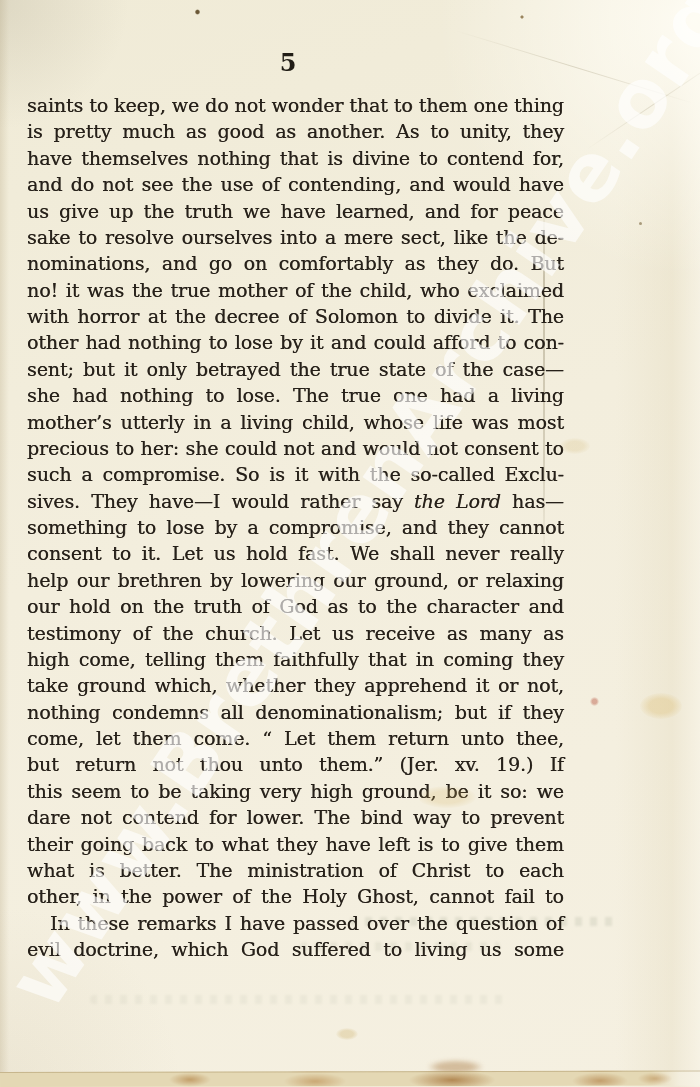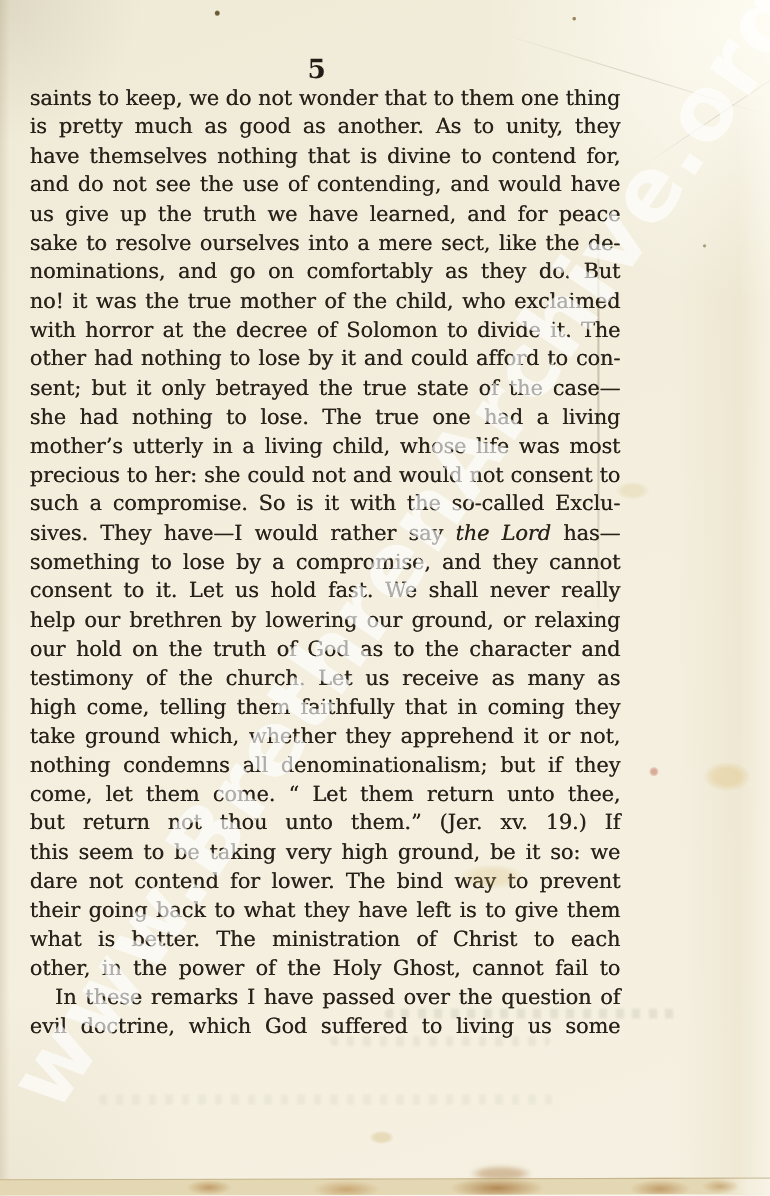--- a/index.html
+++ b/index.html
@@ -16,21 +16,21 @@
       linear-gradient(90deg, rgba(0,0,0,0) 88%, rgba(225,215,185,0.30) 96%, rgba(248,244,231,0.55) 100%),
       linear-gradient(160deg, #f0ebd7 0%, #f3eedd 45%, #f5f0e1 100%);
   }
 
   
   .page-number {
     position:absolute; top:48px; left:0; width:576px; text-align:center;
     font-size:24px; font-weight:bold; color:#211d16; z-index:2;
   }
   .text-block {
-    position:absolute; left:27px; top:78px; width:537px; z-index:2;
+    position:absolute; left:27px; top:94px; width:537px; z-index:2;
     font-size:19px; letter-spacing:-0.1px; color:#262019;
     text-shadow:0.3px 0 0 rgba(38,32,25,0.75);
   }
   .line { display:flex; justify-content:space-between; align-items:baseline;
           height:26.38px; white-space:nowrap; }
   .line.end { display:block; }
   .line.indent { padding-left:23px; }
   .it { font-style:italic; }
 
   

